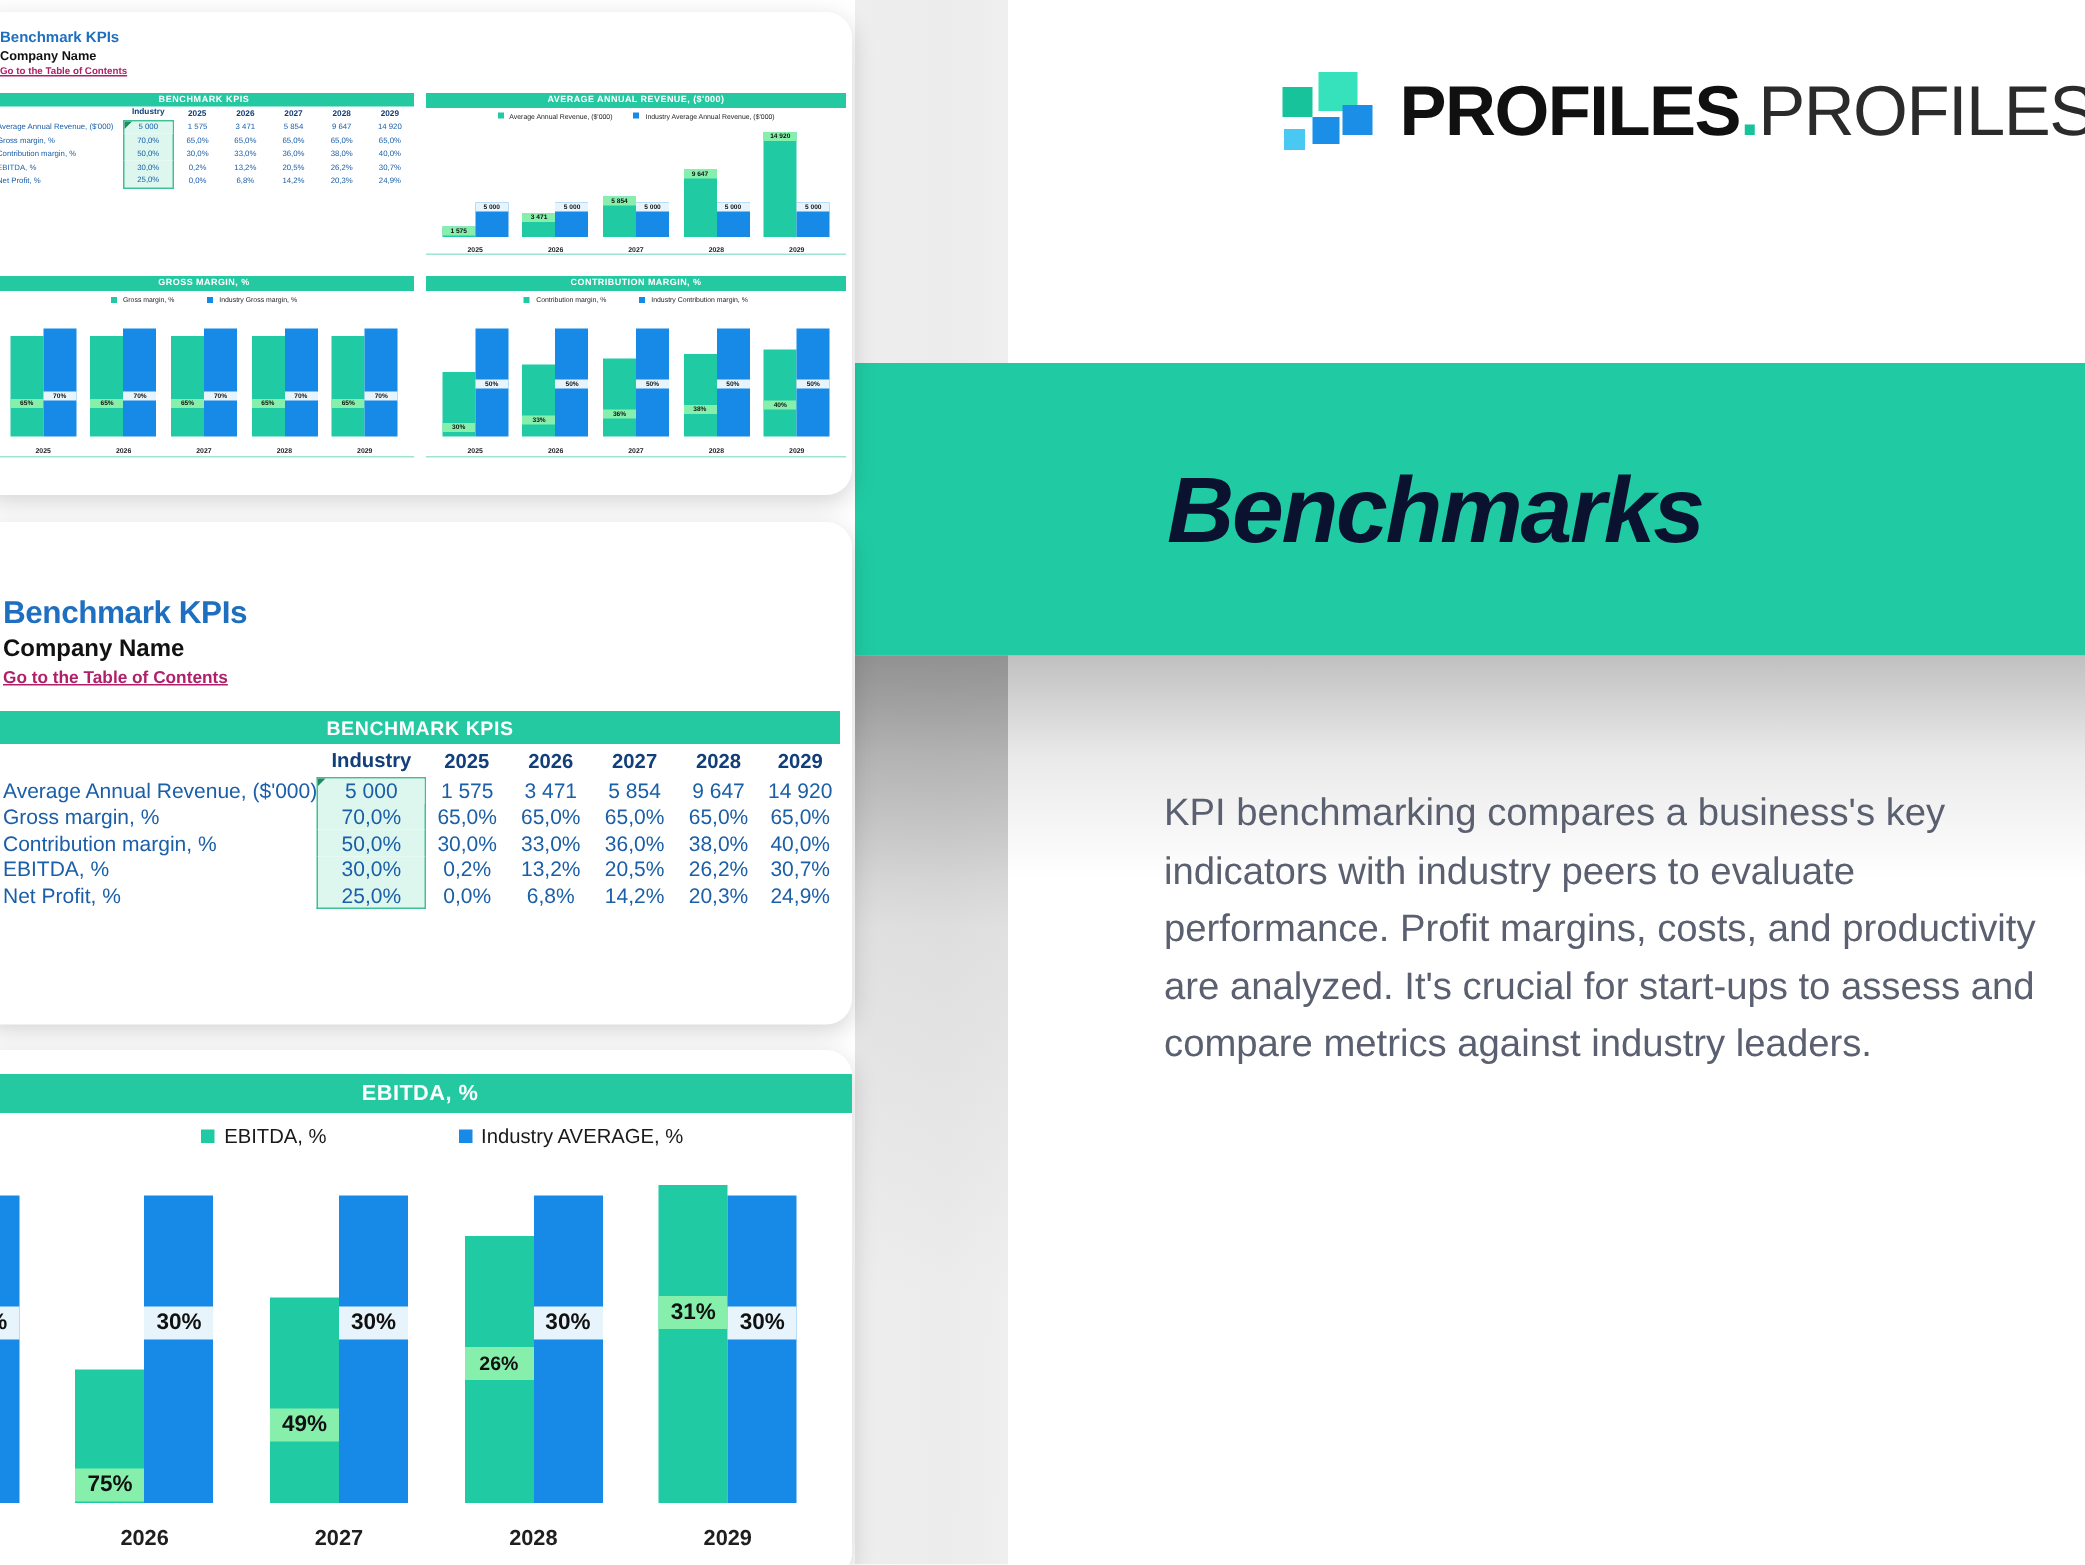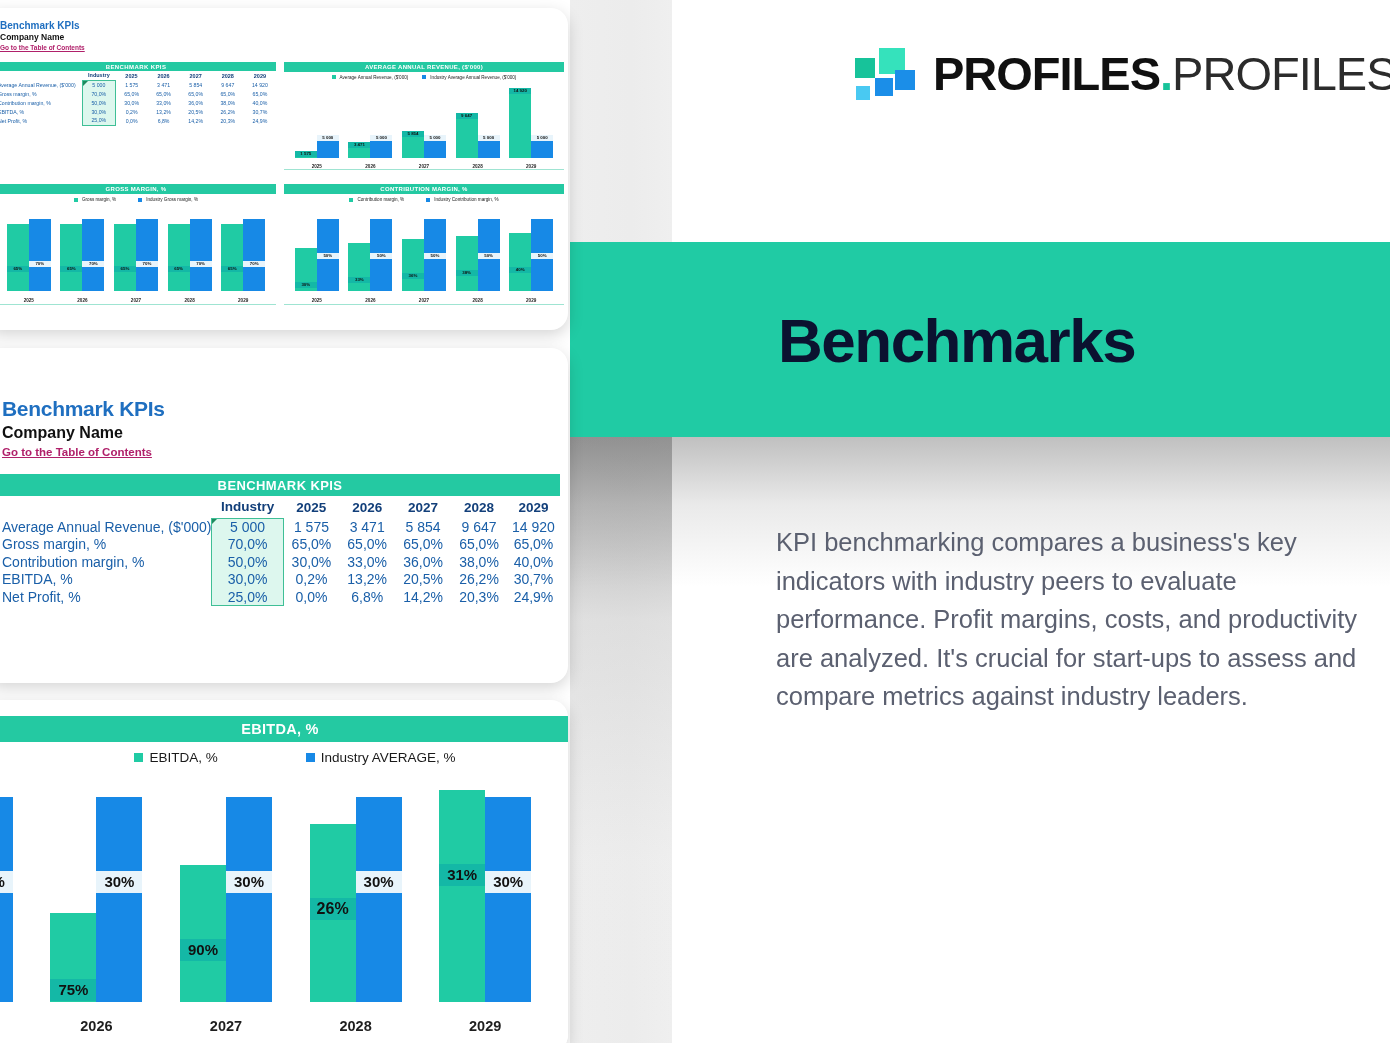--- a/index.html
+++ b/index.html
@@ -52,20 +52,21 @@
 
   
   #banner {
     position: absolute; left: 570px; top: 242px; width: 820px; height: 195px;
     background: #20cba4;
   }
   #banner-title {
     position: absolute; left: 778px; top: 305px;
     font-size: 62px; font-weight: 700; letter-spacing: -1.5px;
     color: #0b1230;
+    font-style: italic;
   }
 
   
   #desc {
     position: absolute; left: 776px; top: 523px; width: 586px;
     font-size: 25.5px; line-height: 38.5px; color: #5b6070;
   }
 
   
   .card {
@@ -124,21 +125,21 @@
   .sw-blue { background: #1789e6; }
 
   .plot { position: relative; width: 100%; }
   .bar  { position: absolute; bottom: 0; }
   .bar.teal { background: #20cba4; }
   .bar.blue { background: #1789e6; }
   .dlabel {
     position: absolute; text-align: center; font-weight: 700;
     color: #111111; background: #e8f4fb; white-space: nowrap;
   }
-  .dlabel.mint { background: #14b8a6; }
+  .dlabel.mint { background: #86efac; }
   .xlab {
     position: absolute; text-align: center; font-weight: 700; color: #1f1f1f;
   }
   .axis { position: absolute; background: #9fe4d2; height: 1px; }
 </style>
 </head>
 <body>
 
 <div id="bg-col-gray"></div>
 <div id="bg-col-white"></div>
@@ -452,26 +453,26 @@
     <div class="plot" id="plot-ebitda" style="height:270px;">
         <div class="bar blue" style="left: -25.2px; bottom: 40px; width: 46px; height: 205.161px;"></div>
         <div class="dlabel" style="left: -25.2px; bottom: 149.161px; width: 46px; font-size: 15px; line-height: 22px;">30%</div>
         <div class="xlab" style="left: -90px; bottom: 8px; width: 129.6px; font-size: 14.5px;">2025</div>
         <div class="bar teal" style="left: 58.4px; bottom: 40px; width: 46px; height: 88.9032px;"></div>
         <div class="dlabel mint" style="left: 58.4px; bottom: 41px; width: 46px; font-size: 15px; line-height: 22px;">75%</div>
         <div class="bar blue" style="left: 104.4px; bottom: 40px; width: 46px; height: 205.161px;"></div>
         <div class="dlabel" style="left: 104.4px; bottom: 149.161px; width: 46px; font-size: 15px; line-height: 22px;">30%</div>
         <div class="xlab" style="left: 39.6px; bottom: 8px; width: 129.6px; font-size: 14.5px;">2026</div>
         <div class="bar teal" style="left: 188px; bottom: 40px; width: 46px; height: 136.774px;"></div>
-        <div class="dlabel mint" style="left: 188px; bottom: 80.7742px; width: 46px; font-size: 15px; line-height: 22px;">90%</div>
+        <div class="dlabel mint" style="left: 188px; bottom: 80.7742px; width: 46px; font-size: 15px; line-height: 22px;">49%</div>
         <div class="bar blue" style="left: 234px; bottom: 40px; width: 46px; height: 205.161px;"></div>
         <div class="dlabel" style="left: 234px; bottom: 149.161px; width: 46px; font-size: 15px; line-height: 22px;">30%</div>
         <div class="xlab" style="left: 169.2px; bottom: 8px; width: 129.6px; font-size: 14.5px;">2027</div>
         <div class="bar teal" style="left: 317.6px; bottom: 40px; width: 46px; height: 177.806px;"></div>
-        <div class="dlabel mint" style="left: 317.6px; bottom: 121.806px; width: 46px; font-size: 16px; line-height: 22px;">26%</div>
+        <div class="dlabel mint" style="left: 317.6px; bottom: 121.806px; width: 46px; font-size: 13px; line-height: 22px;">26%</div>
         <div class="bar blue" style="left: 363.6px; bottom: 40px; width: 46px; height: 205.161px;"></div>
         <div class="dlabel" style="left: 363.6px; bottom: 149.161px; width: 46px; font-size: 15px; line-height: 22px;">30%</div>
         <div class="xlab" style="left: 298.8px; bottom: 8px; width: 129.6px; font-size: 14.5px;">2028</div>
         <div class="bar teal" style="left: 447.2px; bottom: 40px; width: 46px; height: 212px;"></div>
         <div class="dlabel mint" style="left: 447.2px; bottom: 156px; width: 46px; font-size: 15px; line-height: 22px;">31%</div>
         <div class="bar blue" style="left: 493.2px; bottom: 40px; width: 46px; height: 205.161px;"></div>
         <div class="dlabel" style="left: 493.2px; bottom: 149.161px; width: 46px; font-size: 15px; line-height: 22px;">30%</div>
         <div class="xlab" style="left: 428.4px; bottom: 8px; width: 129.6px; font-size: 14.5px;">2029</div>
       </div>
   </div>

